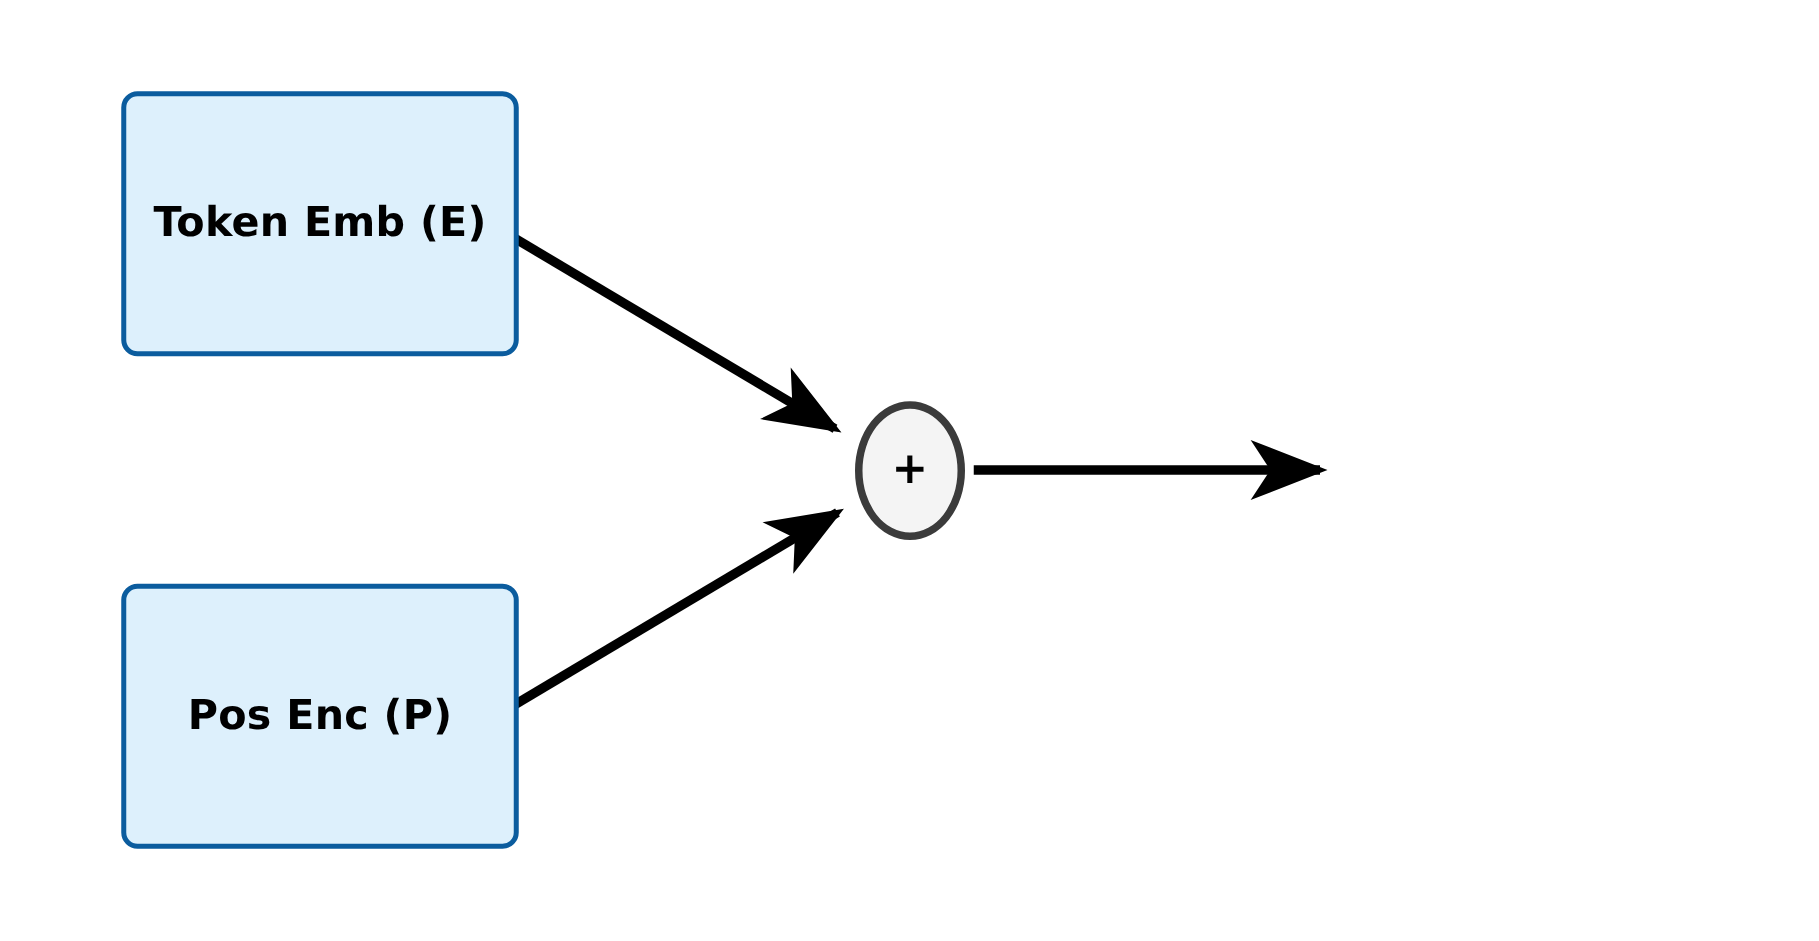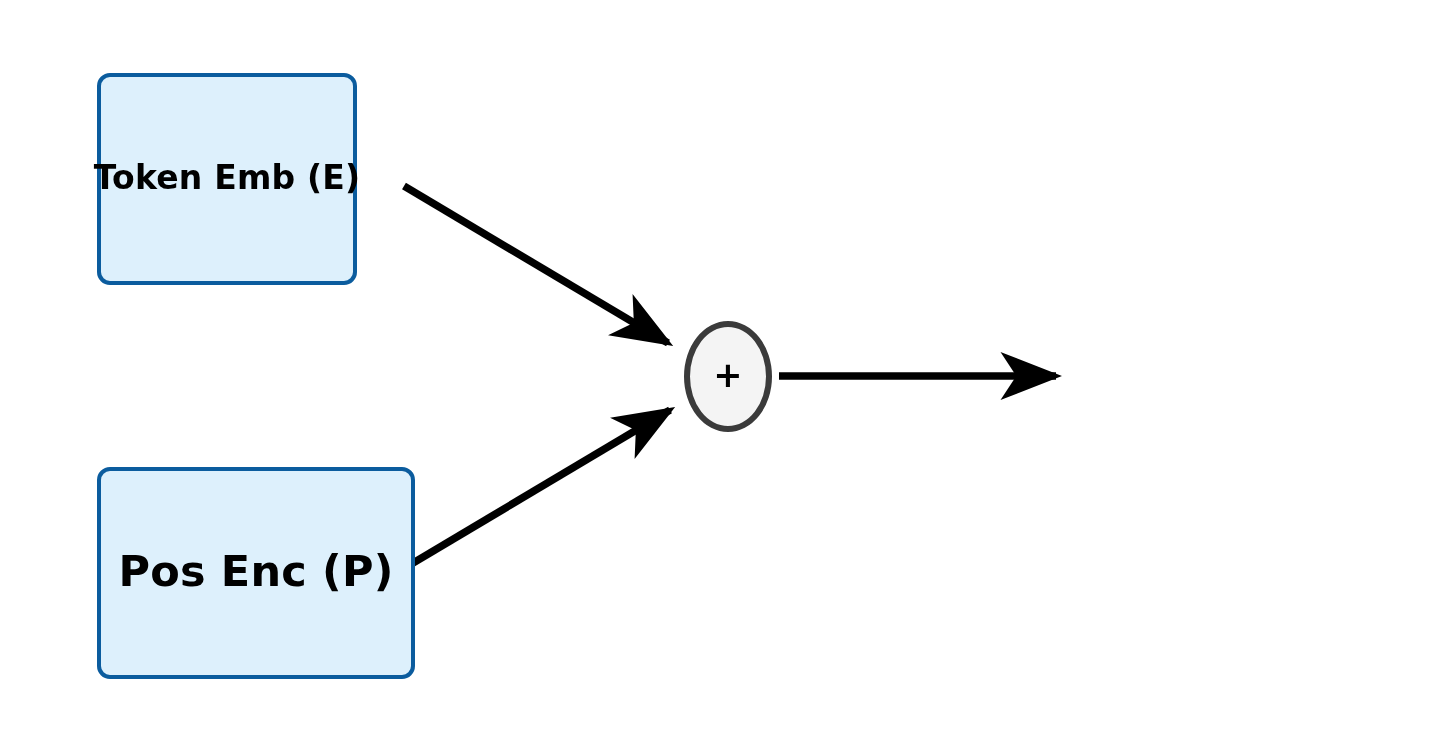--- a/index.html
+++ b/index.html
@@ -43,41 +43,41 @@
     font-weight: bold;
     letter-spacing: 0.2px;
     color: #000000;
     white-space: nowrap;
     line-height: 1;
   }
   
   #node-token-emb {
     left: 97px;
     top: 73px;
-    width: 260px;
+    width: 318px;
     height: 212px;
     background: #ddf0fc;
     border-color: #0b5c9e;
   }
   #node-token-emb .node-label {
     font-size: 33px;
     position: relative;
     top: -2px;
   }
   
   #node-pos-enc {
     left: 97px;
     top: 467px;
     width: 318px;
     height: 212px;
     background: #ddf0fc;
     border-color: #0b5c9e;
   }
   #node-pos-enc .node-label {
-    font-size: 43px;
+    font-size: 33px;
     position: relative;
     top: -2px;
   }
   
   #node-output {
     left: 1057px;
     top: 270px;
     width: 318px;
     height: 211px;
     background: #e8f5e9;

